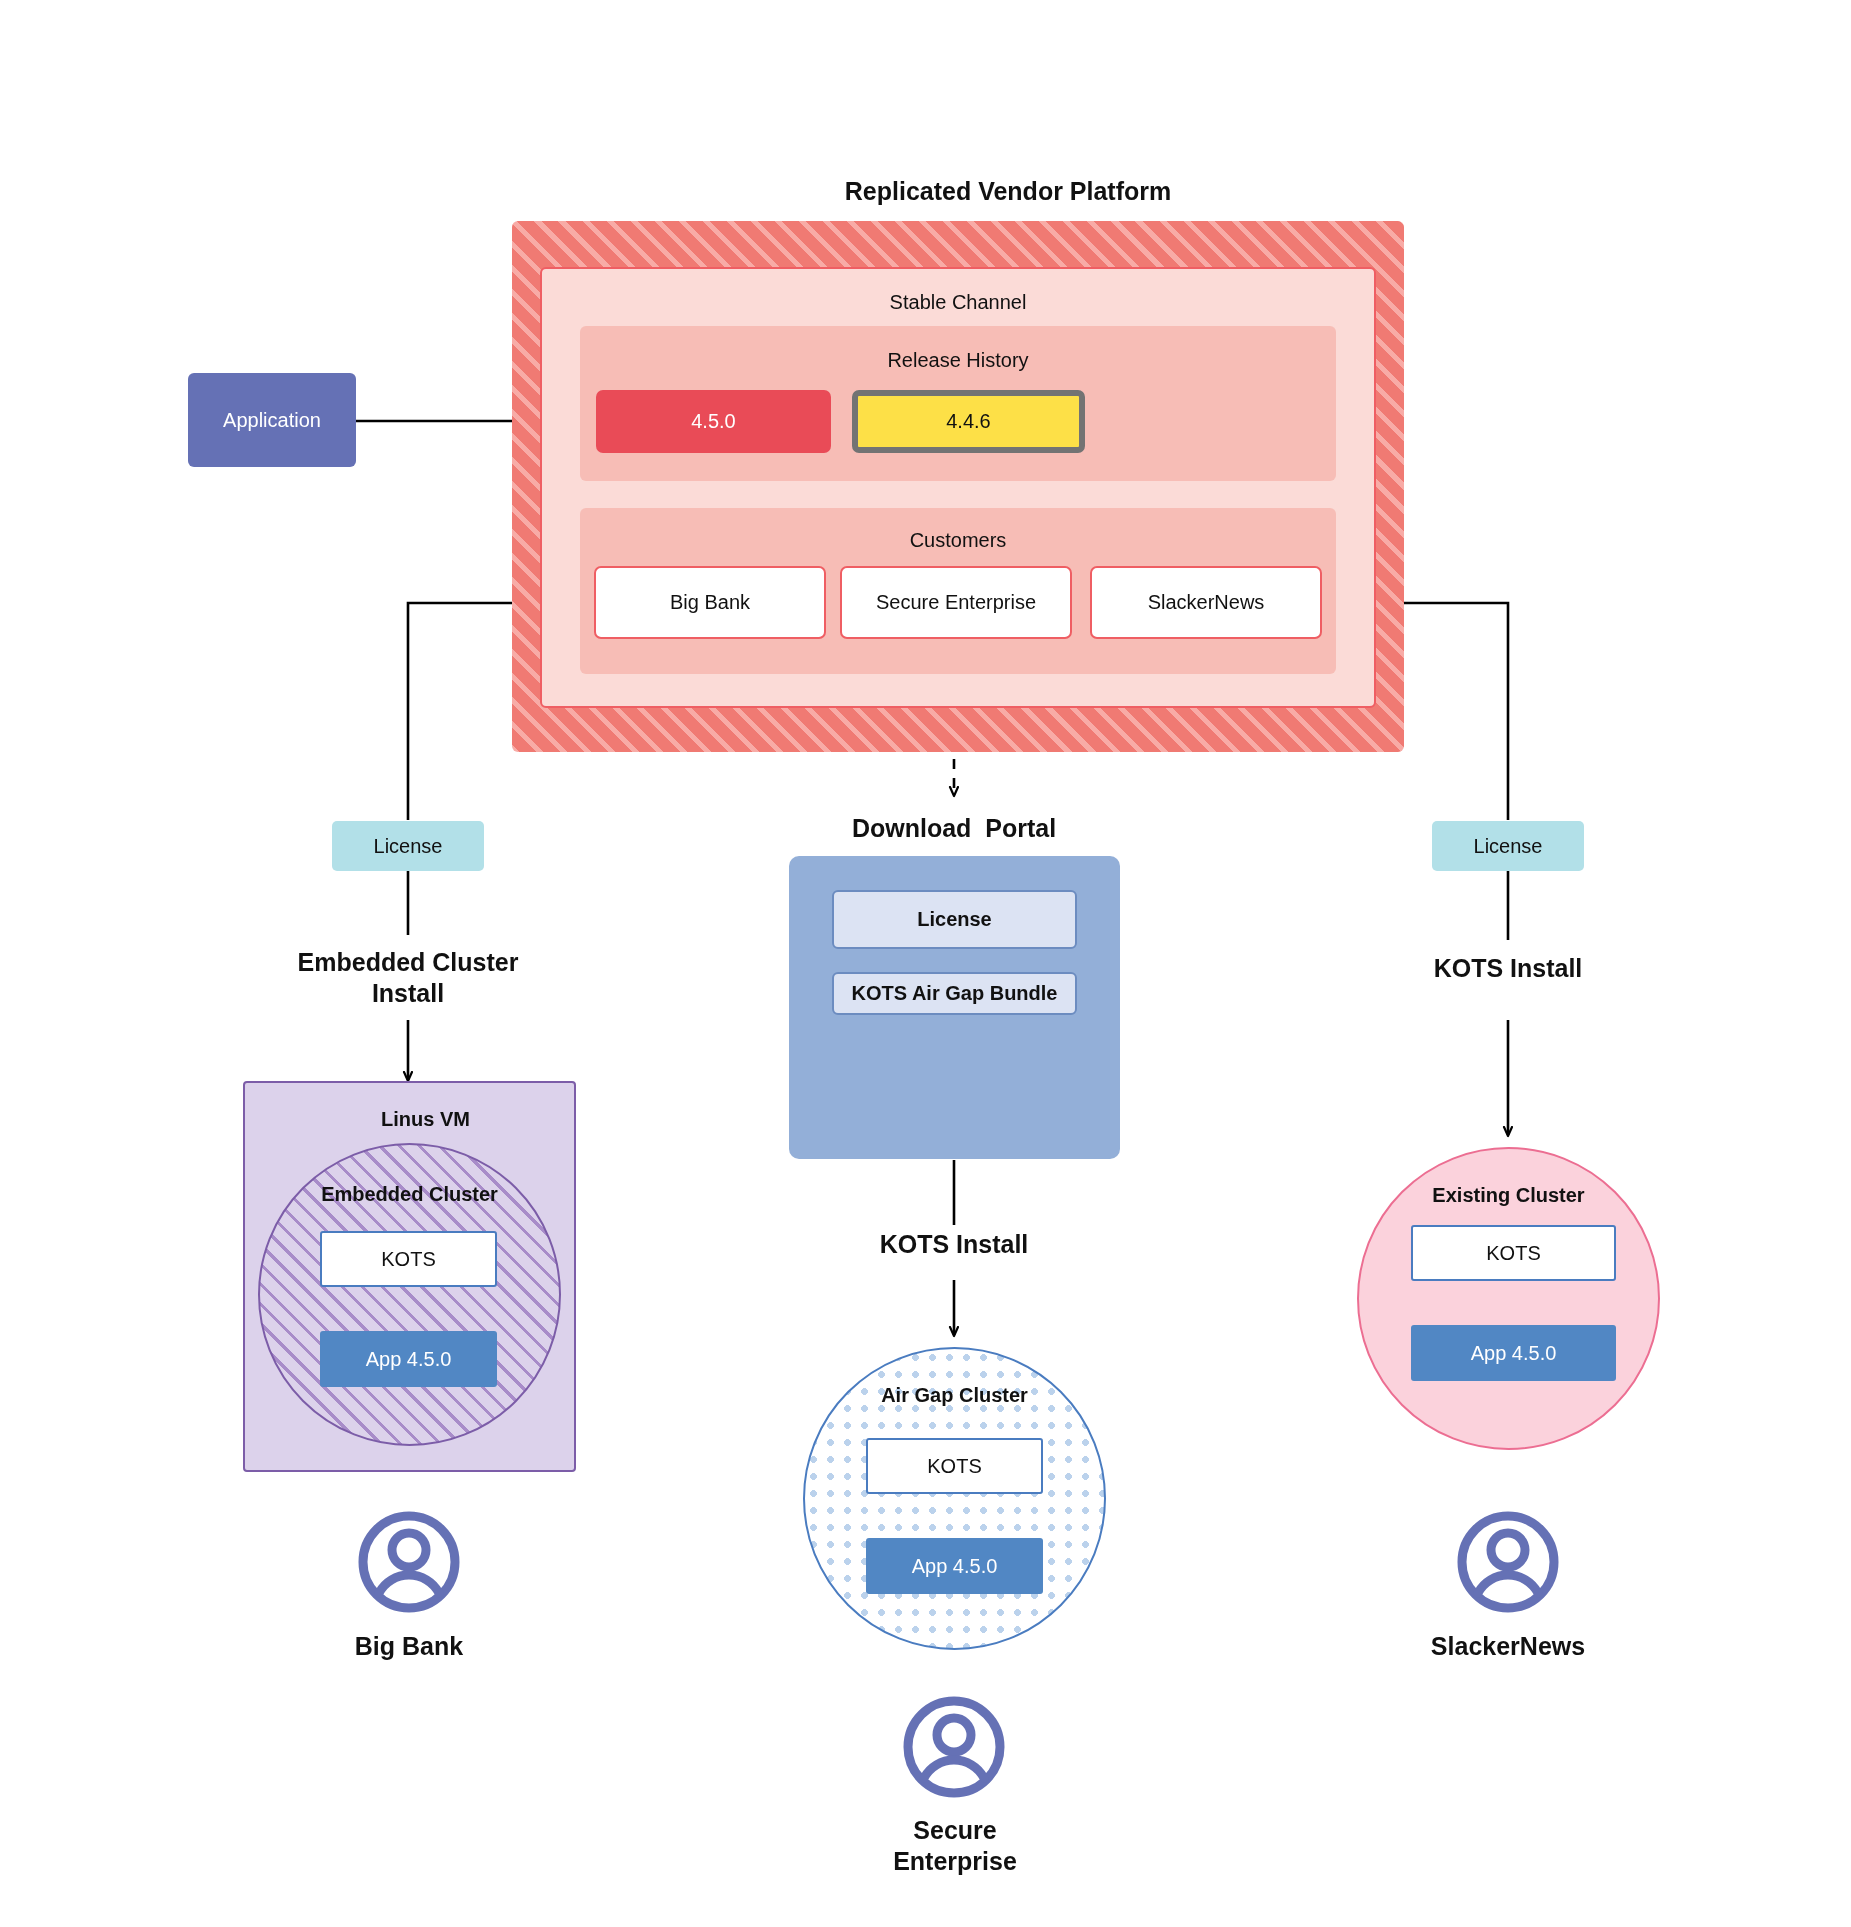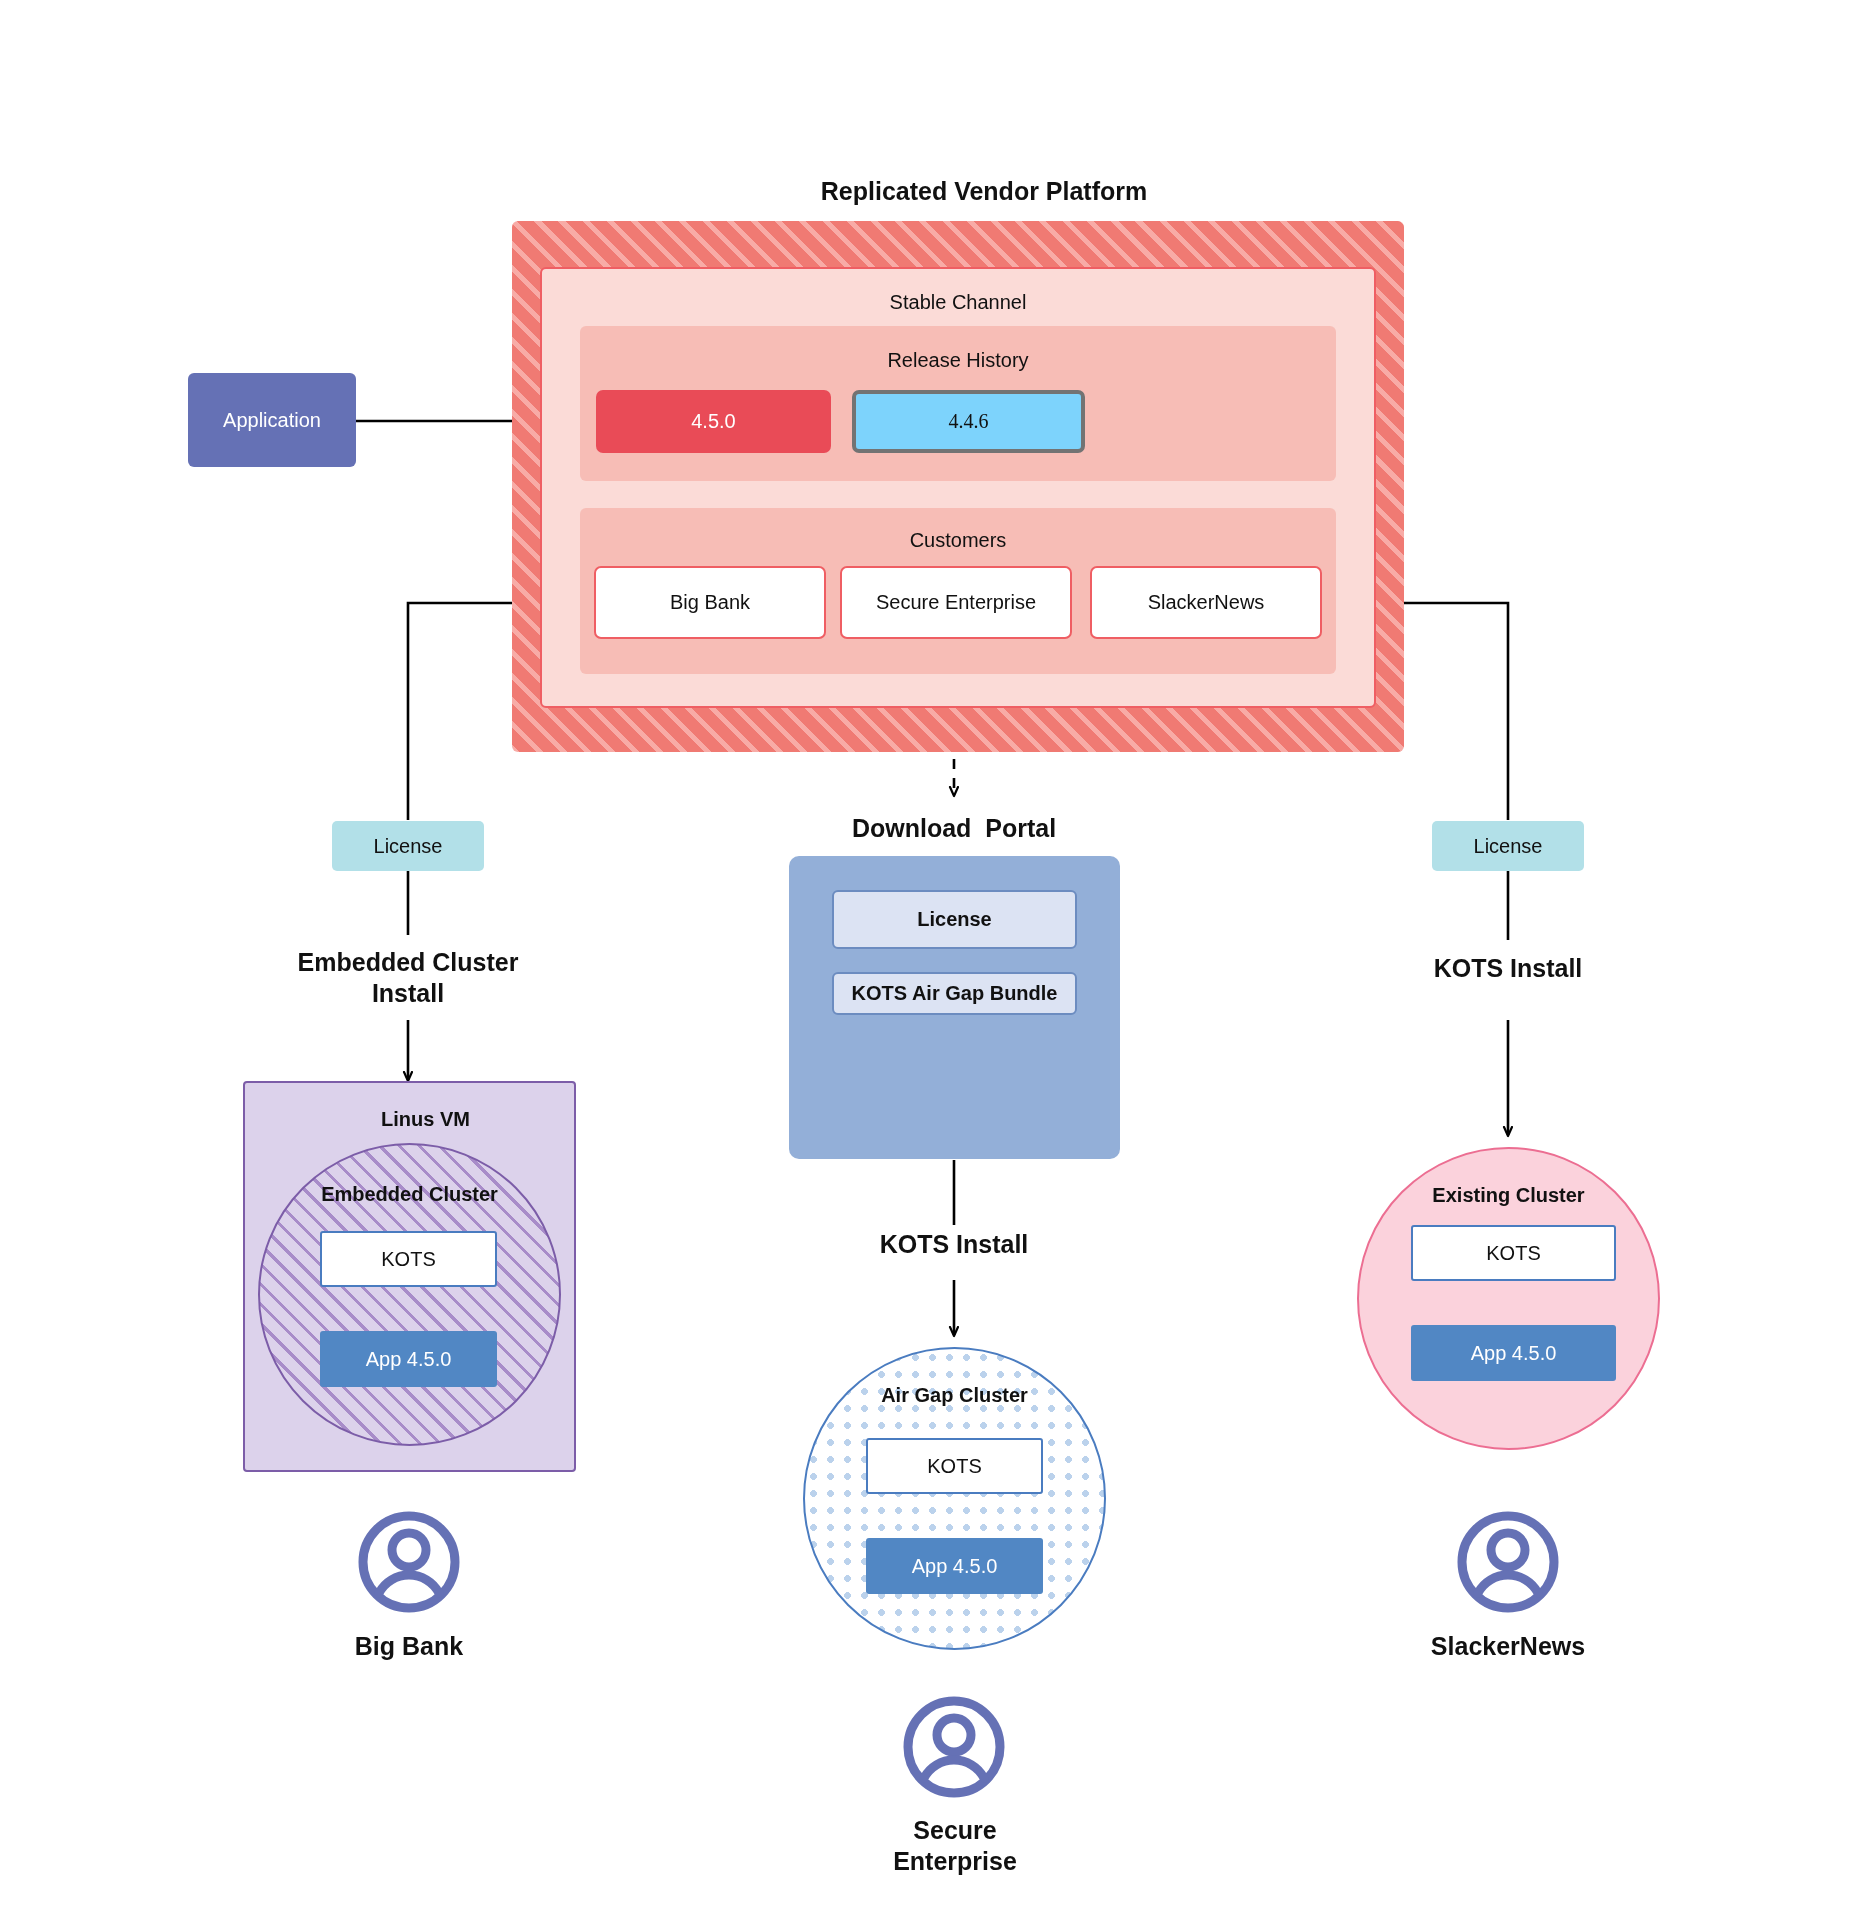--- a/index.html
+++ b/index.html
@@ -85,27 +85,26 @@
     box-sizing: border-box;
   }
   .release-active {
     background: #E94B57;
     border-radius: 7px;
     color: #ffffff;
     font-size: 20px;
     box-sizing: border-box;
   }
   .release-old {
-    background: #7dd3fc;
-    border: 4px solid #737373;
+    background: #fde047;
+    border: 6px solid #737373;
     border-radius: 7px;
     color: #111111;
     font-size: 20px;
     box-sizing: border-box;
-    font-family: Liberation Serif, serif;
   }
   .customer-box {
     background: #ffffff;
     border: 2px solid #EF5E63;
     border-radius: 7px;
     color: #111111;
     font-size: 20px;
     box-sizing: border-box;
   }
 
@@ -230,21 +229,21 @@
 
     <path d="M1508,870 L1508,940" stroke="#000" stroke-width="2.6" fill="none"></path>
 
     <path d="M1508,1020 L1508,1135" stroke="#000" stroke-width="2.6" fill="none" marker-end="url(#arrow)"></path>
 
     <path d="M408,1290 L408,1325" stroke="#000" stroke-width="2.4" fill="none" stroke-dasharray="7 7" marker-end="url(#arrow)"></path>
     <path d="M954,1497 L954,1532" stroke="#000" stroke-width="2.4" fill="none" stroke-dasharray="7 7" marker-end="url(#arrow)"></path>
     <path d="M1508,1283 L1508,1318" stroke="#000" stroke-width="2.4" fill="none" stroke-dasharray="7 7" marker-end="url(#arrow)"></path>
   </svg>
 
-  <div class="abs ctr-text diagram-title" style="left:684px; top:175px; width:600px; height:34px;">Replicated Vendor Platform</div>
+  <div class="abs ctr-text diagram-title" style="left:708px; top:175px; width:600px; height:34px;">Replicated Vendor Platform</div>
 
   <div class="abs platform-outer" style="left:512px; top:221px; width:892px; height:531px;"></div>
 
   <div class="abs channel-box" style="left:540px; top:267px; width:836px; height:441px;"></div>
   <div class="abs ctr-text section-title" style="left:540px; top:289px; width:836px; height:26px;">Stable Channel</div>
 
   <div class="abs sub-panel" style="left:580px; top:326px; width:756px; height:155px;"></div>
   <div class="abs ctr-text section-title" style="left:580px; top:347px; width:756px; height:26px;">Release History</div>
 
   <div class="abs ctr-text release-active" style="left:596px; top:390px; width:235px; height:63px;">4.5.0</div>

